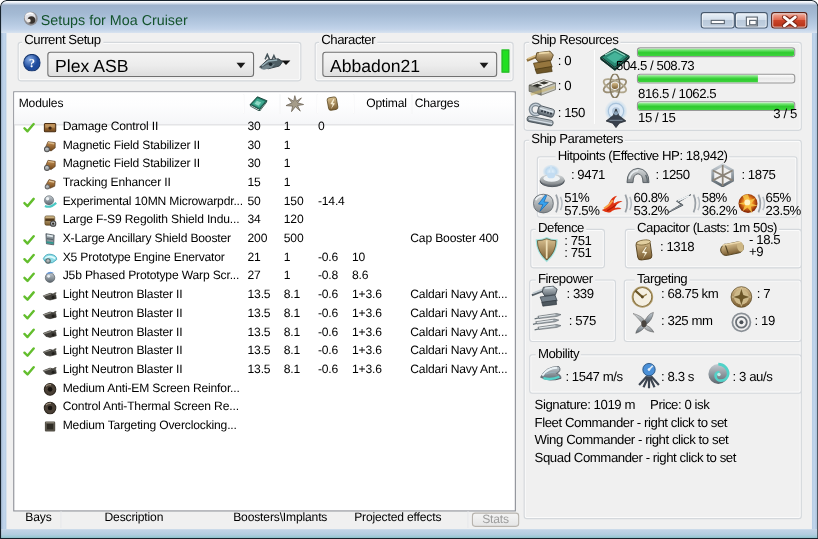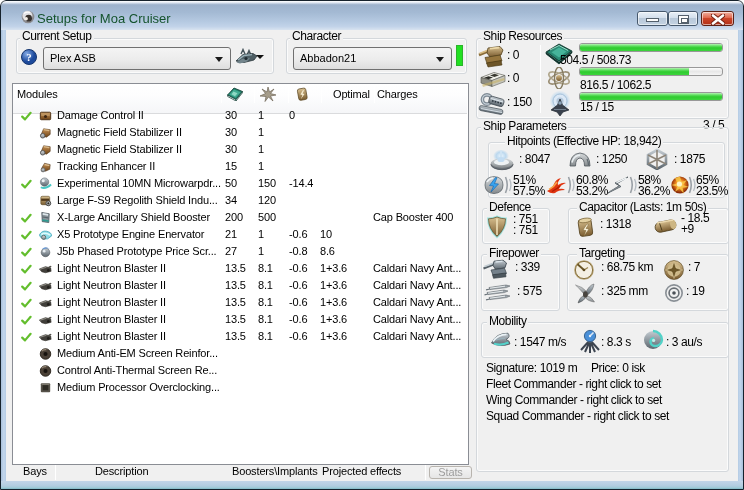--- a/index.html
+++ b/index.html
@@ -26,21 +26,21 @@
 .capbtn .inner { position:absolute; inset:0; border-radius:2px; border:1px solid rgba(255,255,255,0.55); }
 #btnmin .glyph { position:absolute; left:8px; top:6px; width:13px; height:4px; background:#fdfdfd; border:1px solid #54606c; }
 #btnmax .glyph { position:absolute; left:9px; top:3px; width:11px; height:9px; border:1px solid #54606c; background:#fdfdfd; }
 #btnmax .glyph:after { content:""; position:absolute; left:2px; top:2px; width:5px; height:3px; border:1px solid #54606c; background:#fdfdfd; }
 
 #client { position:absolute; left:6px; top:30px; width:732px; height:451px; background:#f0f0f0; }
 .grp { position:absolute; border:1px solid #d4d8dc; border-radius:3px; box-shadow:inset 0 0 0 1px rgba(255,255,255,.7); }
 .grplabel { position:absolute; font-size:12px; letter-spacing:-0.4px; line-height:11px; color:#000; background:#f0f0f0; padding:0 2px; z-index:2; }
 .combo { position:absolute; height:23px; border:1px solid #707070; border-radius:3px;
   background:linear-gradient(180deg,#f4f4f4,#ececec 55%,#dedede); }
-.combo .txt { position:absolute; left:6px; top:4px; font-size:11px; color:#000; }
+.combo .txt { position:absolute; left:6px; top:4px; font-size:16px; color:#000; }
 .combo .arr { position:absolute; right:7px; top:9px; width:0; height:0; border-left:4px solid transparent; border-right:4px solid transparent; border-top:5px solid #1a1a1a; }
 #list { position:absolute; left:12px; top:83px; width:457px; height:382px; background:#fff; border:1px solid #8a8d94; }
 #lhdr { position:absolute; left:0; top:0; width:454px; height:30px;
   background:linear-gradient(180deg,#ffffff,#fdfdfe 40%,#f5f6f8); border-bottom:1px solid #dadbdd; }
 .hsep { position:absolute; top:2px; width:1px; height:17px; background:#e3e5e8; border-right:1px solid #fff; }
 .htxt { position:absolute; top:4px; font-size:11px; letter-spacing:-0.15px; color:#000; }
 .row { position:absolute; left:0; width:454px; height:17px; font-size:11px; letter-spacing:-0.15px; color:#000; }
 .row span { position:absolute; top:2px; white-space:nowrap; }
 .cname { left:44px; } .c1 { left:212px; } .c2 { left:245px; } .c3 { left:276px; } .c4 { left:307px; } .c5 { left:360px; }
 .chk { position:absolute; left:8px; top:4px; }
@@ -498,21 +498,21 @@
           <span class="c3">-0.6</span>
           <span class="c4">10</span>
         </div>
         <div class="row" style="top:159px">
           <svg class="chk" width="11" height="11" viewBox="0 0 11 11">
             <path d="M1.2 5.6 L4 8.4 L9.6 1.8" stroke="#63be2d" stroke-width="2.2" fill="none" stroke-linecap="round" stroke-linejoin="round"></path>
           </svg>
           <svg class="micon" width="15" height="15">
             <use href="#i-scr"></use>
           </svg>
-          <span class="cname">J5b Phased Prototype Price Scr...</span>
+          <span class="cname">J5b Phased Prototype Warp Scr...</span>
           <span class="c1">27</span>
           <span class="c2">1</span>
           <span class="c3">-0.8</span>
           <span class="c4">8.6</span>
         </div>
         <div class="row" style="top:176px">
           <svg class="chk" width="11" height="11" viewBox="0 0 11 11">
             <path d="M1.2 5.6 L4 8.4 L9.6 1.8" stroke="#63be2d" stroke-width="2.2" fill="none" stroke-linecap="round" stroke-linejoin="round"></path>
           </svg>
           <svg class="micon" width="15" height="15">
@@ -590,30 +590,30 @@
         <div class="row" style="top:278px">
           <svg class="micon" width="15" height="15">
             <use href="#i-rig"></use>
           </svg>
           <span class="cname">Control Anti-Thermal Screen Re...</span>
         </div>
         <div class="row" style="top:295px">
           <svg class="micon" width="15" height="15">
             <use href="#i-chp"></use>
           </svg>
-          <span class="cname">Medium Processor Overclocking...</span>
+          <span class="cname">Medium Targeting Overclocking...</span>
         </div>
       </div>
   </div>
 
   <div id="tabbar">
     <span style="left:11px;">Bays</span>
     <div class="tsep" style="left:43px;"></div>
     <span style="left:83px;">Description</span>
-    <span style="left:192px;padding-left:28px;">Boosters\Implants</span>
+    <span style="left:172px;padding-left:28px;">Boosters\Implants</span>
     <span style="left:310px;">Projected effects</span>
     <div class="tsep" style="left:413px;"></div>
     <div id="statsbtn">Stats</div>
   </div>
 
   <div class="grp" style="left:476px; top:38px; width:253px; height:81px;"></div>
   <div class="grplabel" style="left:481px; top:31px;">Ship Resources</div>
   <svg class="ic" style="left:478px; top:45px;" width="28" height="24">
       <use href="#i-turretg"></use>
     </svg>
@@ -641,37 +641,37 @@
     </div>
   <div class="rp" style="left:560px; top:55px;">504.5 / 508.73</div>
   <div class="bar" style="left:579px; top:67px; width:144px;">
       <div class="fill" style="width:77%;"></div>
     </div>
   <div class="rp" style="left:580px; top:80px;">816.5 / 1062.5</div>
   <div class="bar" style="left:579px; top:92px; width:144px;">
       <div class="fill" style="width:100%;"></div>
     </div>
   <div class="rp" style="left:580px; top:102px;">15 / 15</div>
-  <div class="rp" style="left:703px; top:120px;">3 / 5</div>
+  <div class="rp" style="left:703px; top:98px;">3 / 5</div>
 
   <div class="grp" style="left:476px; top:127px; width:253px; height:345px;"></div>
   <div class="grplabel" style="left:481px; top:121px;">Ship Parameters</div>
 
   <div class="grp" style="left:488px; top:142px; width:237px; height:56px;"></div>
   <div class="grplabel" style="left:493px; top:136px;margin-left:12px;">Hitpoints (Effective HP: 18,942)</div>
   <svg class="ic" style="left:487px; top:148px;" width="30" height="24">
       <use href="#i-shield"></use>
     </svg>
   <svg class="ic" style="left:568px; top:150px;" width="24" height="20">
       <use href="#i-armor"></use>
     </svg>
   <svg class="ic" style="left:645px; top:148px;" width="24" height="22">
       <use href="#i-struct"></use>
     </svg>
-  <div class="rp" style="left:519px; top:154px;">: 8047</div>
+  <div class="rp" style="left:519px; top:154px;">: 9471</div>
   <div class="rp" style="left:596px; top:154px;">: 1250</div>
   <div class="rp" style="left:674px; top:154px;">: 1875</div>
   <svg class="ic" style="left:482px; top:174px;" width="24" height="22">
       <use href="#i-em"></use>
     </svg>
   <svg class="ic" style="left:504px; top:175px;" width="8" height="20">
       <use href="#i-resarc"></use>
     </svg>
   <svg class="ic" style="left:545px; top:174px;" width="24" height="22">
       <use href="#i-therm"></use>

